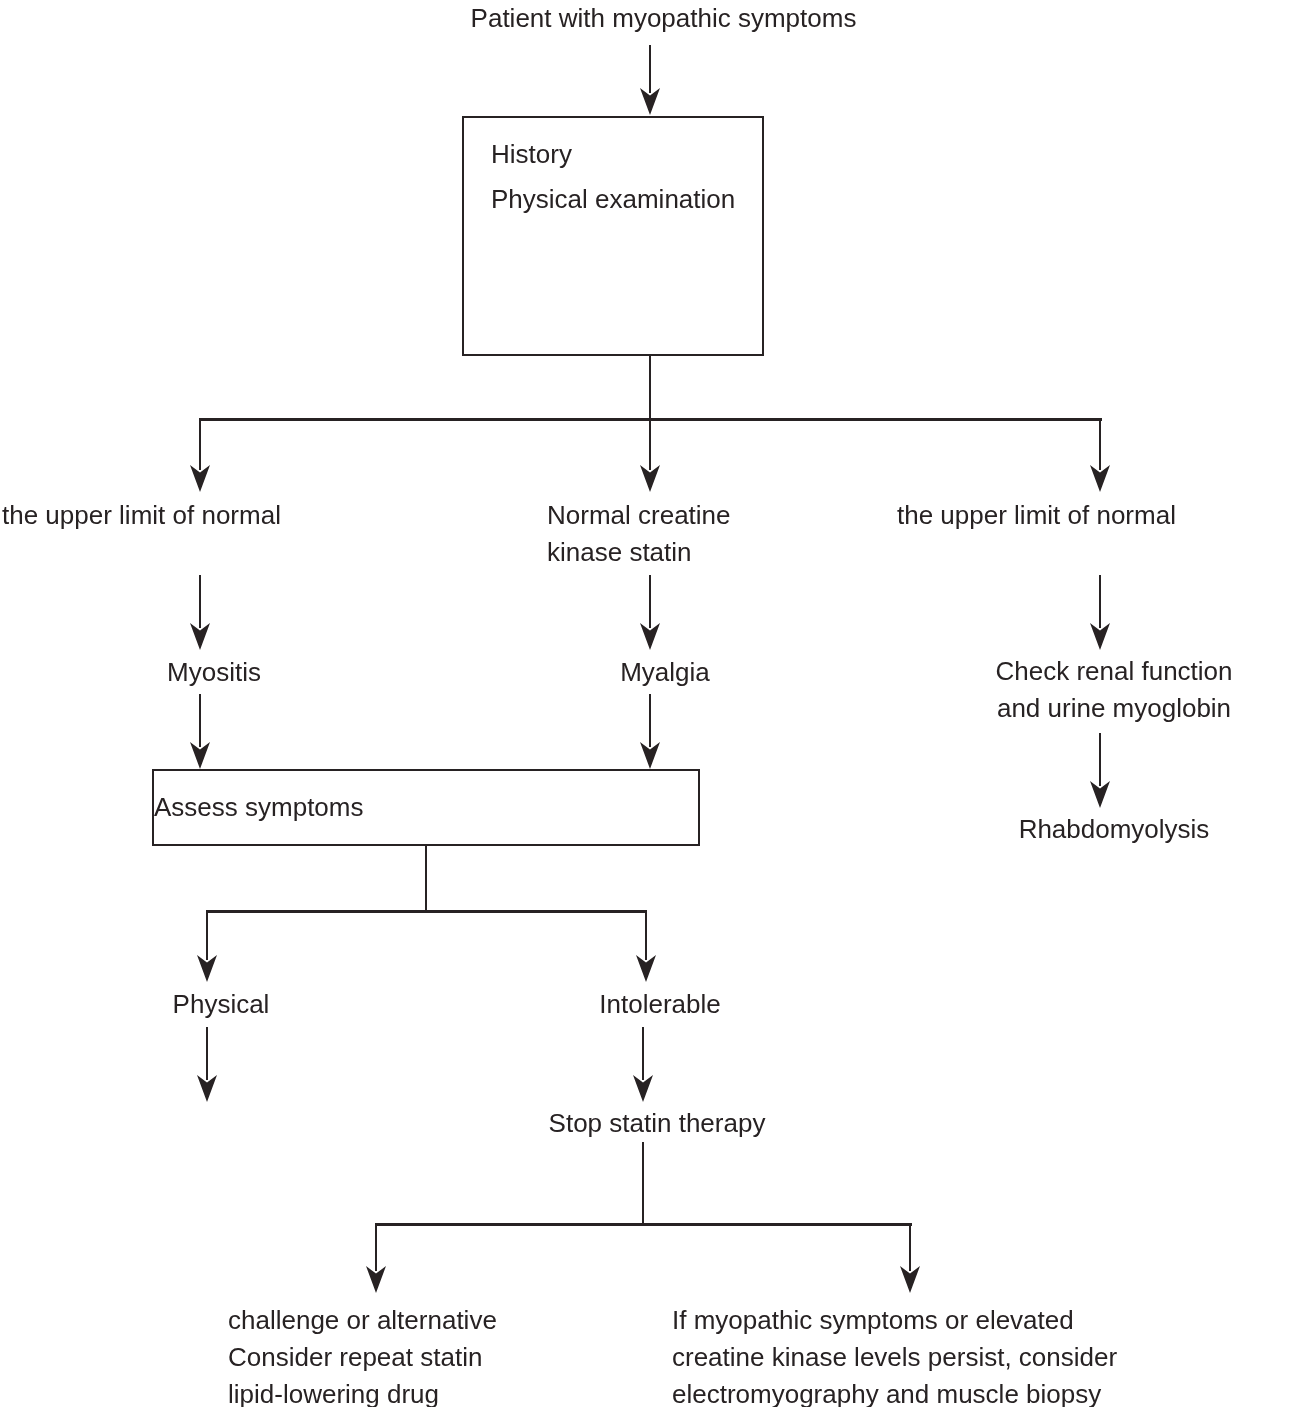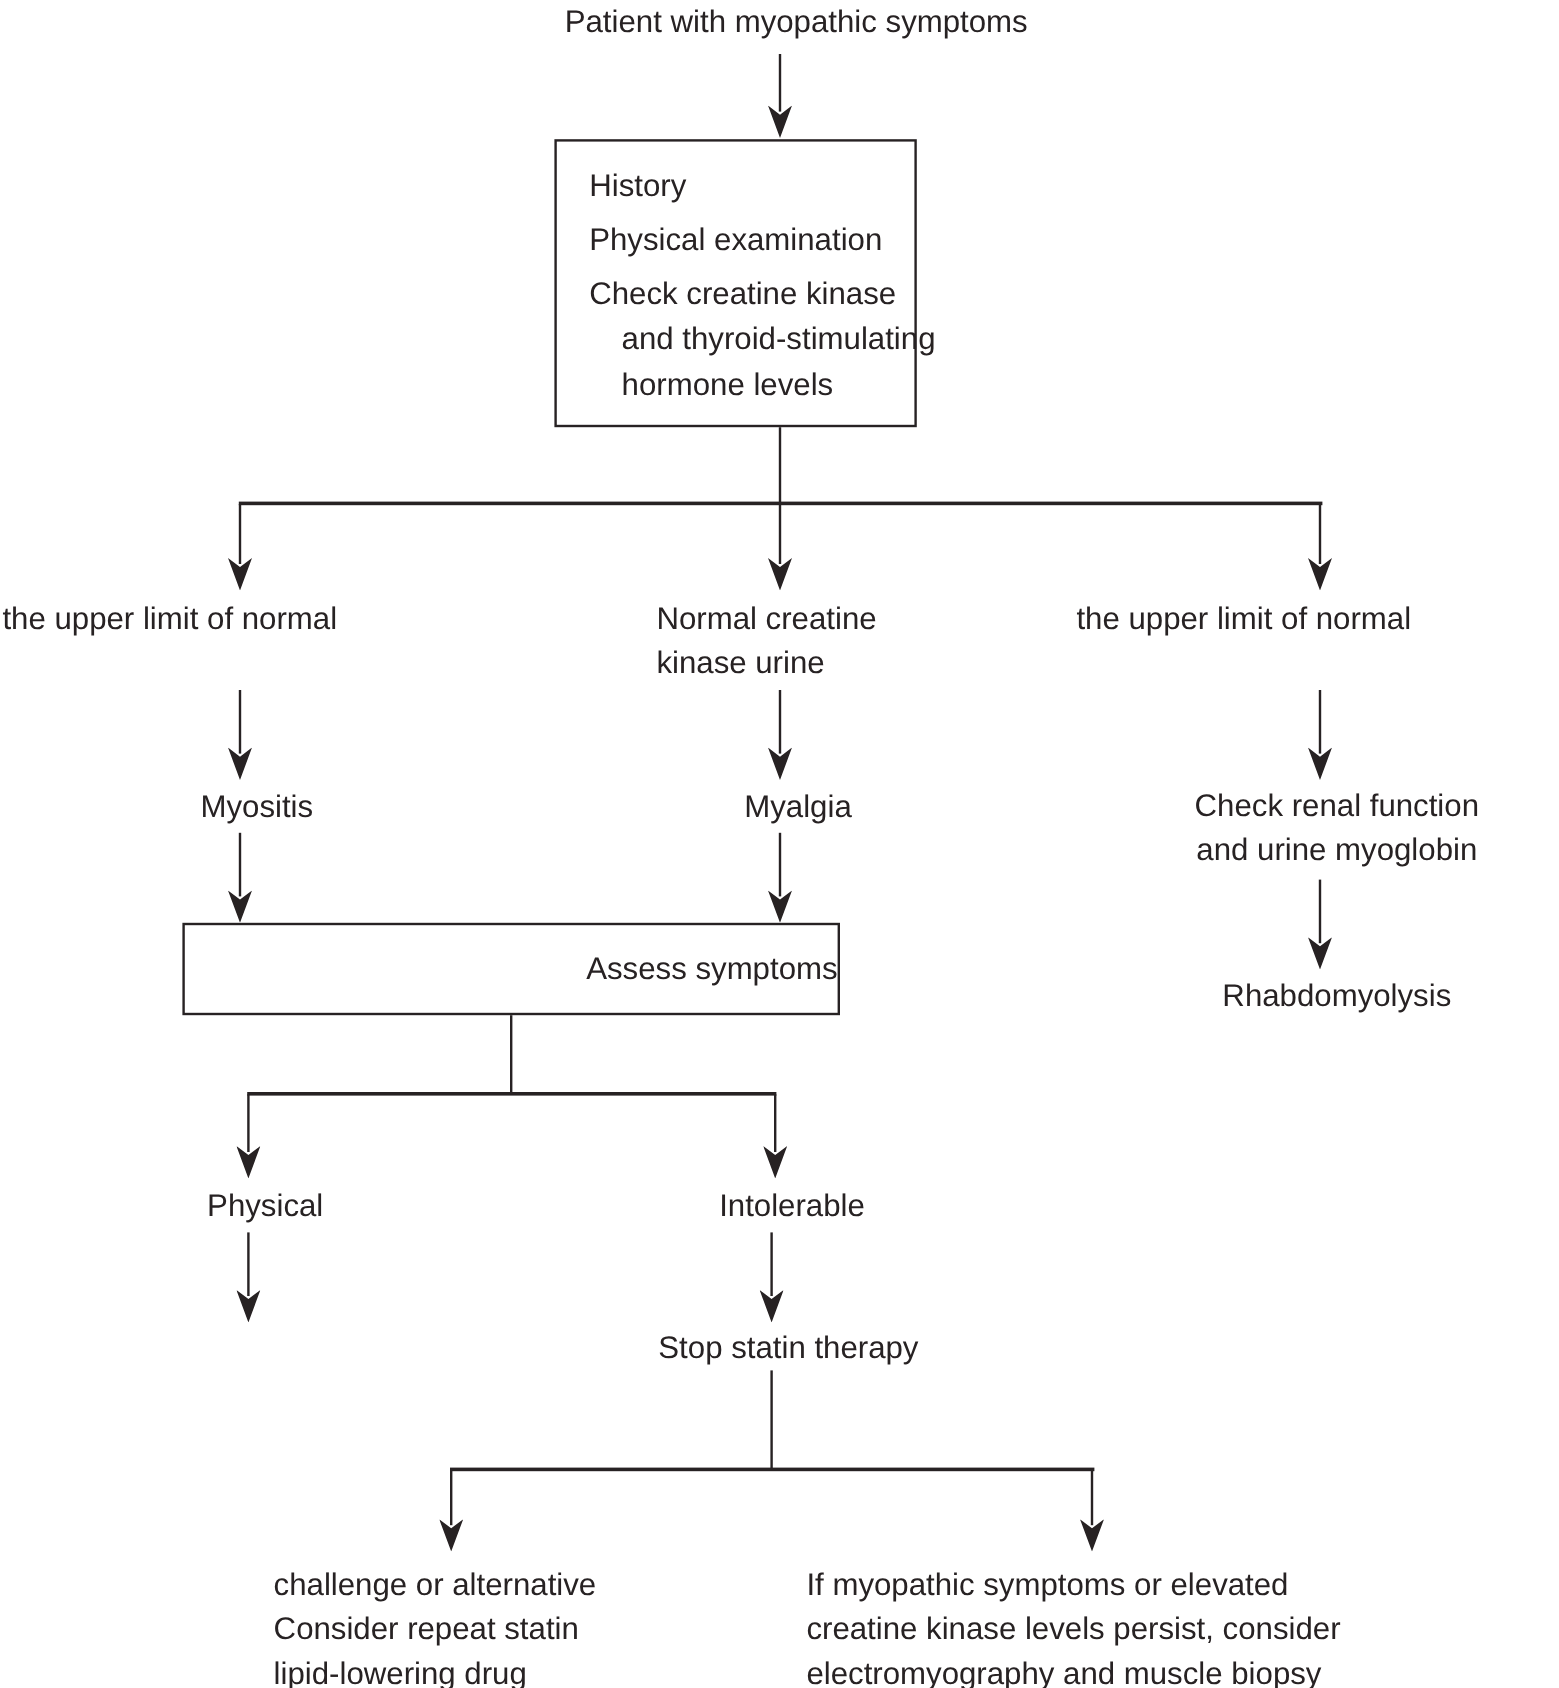--- a/index.html
+++ b/index.html
@@ -27,53 +27,48 @@
     background: var(--ink, #272223);
     clip-path: polygon(0 0, 50% 28%, 100% 0, 50% 100%);
   }
   .box {
     position: absolute; box-sizing: border-box;
     border: 2.5px solid var(--ink, #272223); background: var(--bg, #ffffff);
   }
   .workup-box { padding: 17px 10px 0 27px; }
   .workup-box p { margin: 0 0 7px 0; line-height: 38px; white-space: nowrap; }
   .workup-box .wrapline { padding-left: 27px; }
-  .assess-box { line-height: 72px; text-align: right; }
+  .assess-box { line-height: 72px; text-align: left; }
 </style>
 </head>
 <body>
 
 <div class="canvas">
 
   <div class="txt center" style="left:0; top:0; width:1299px;">Patient with myopathic symptoms</div>
 
   <div class="arrow" style="left:640px; top:45px; height:70px;"></div>
 
   <div class="box workup-box" style="left:462px; top:116px; width:302px; height:240px;">
     <p>History</p>
     <p>Physical examination</p>
-    <p style="margin-bottom:0;">
-      <span style="display:block;">Check creatine kinase</span>
-      <span class="wrapline" style="display:block;">and thyroid-stimulating</span>
-      <span class="wrapline" style="display:block;">hormone levels</span>
-    </p>
   </div>
 
   <div class="vline" style="left:648.75px; top:356px; height:64px;"></div>
   <div class="hline" style="left:198.75px; top:418px; width:903px;"></div>
   <div class="arrow" style="left:190px; top:420px; height:72px;"></div>
   <div class="arrow" style="left:640px; top:420px; height:72px;"></div>
   <div class="arrow" style="left:1090px; top:420px; height:72px;"></div>
 
   <div class="txt" style="left:2px; top:497px;">
     <div>the upper limit of normal</div>
   </div>
   <div class="txt" style="left:547px; top:497px;">
     <div>Normal creatine</div>
-    <div>kinase urine</div>
+    <div>kinase statin</div>
   </div>
   <div class="txt" style="left:897px; top:497px;">
     <div>the upper limit of normal</div>
   </div>
 
   <div class="arrow" style="left:190px; top:575px; height:75px;"></div>
   <div class="arrow" style="left:640px; top:575px; height:75px;"></div>
   <div class="arrow" style="left:1090px; top:575px; height:75px;"></div>
 
   <div class="txt center" style="left:100px; top:654px; width:200px;">Myositis</div>

